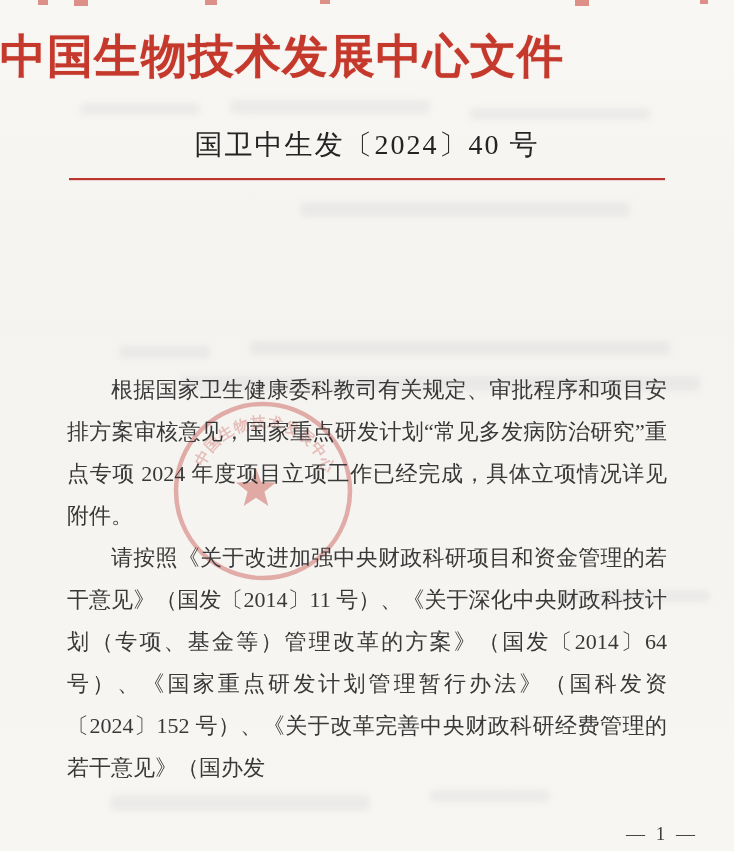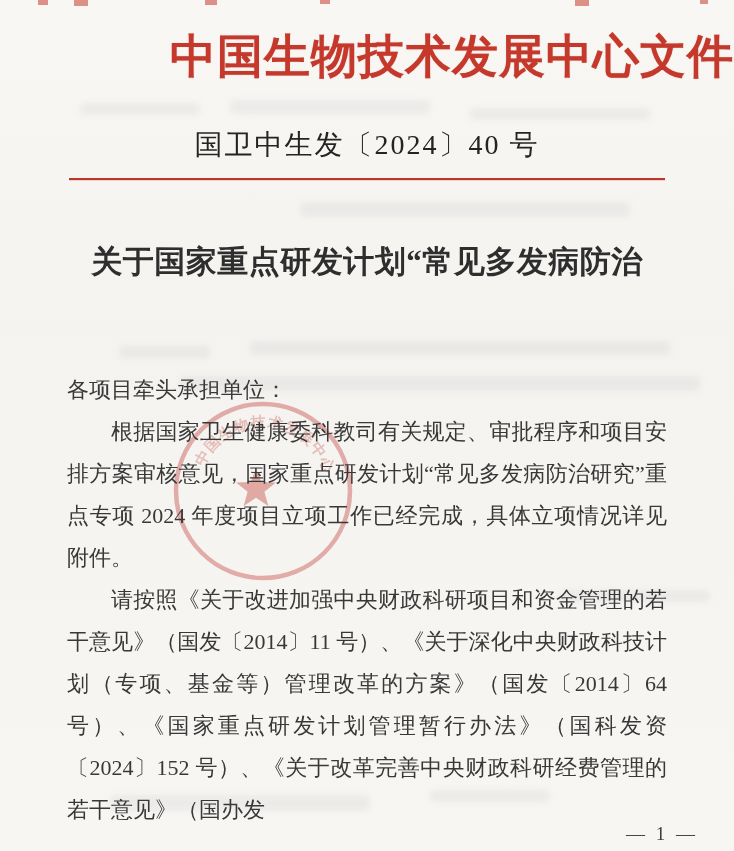--- a/index.html
+++ b/index.html
@@ -27,21 +27,21 @@
   }
   .red-tick {
     position: absolute;
     top: 0;
     background: rgba(196, 60, 48, 0.55);
     filter: blur(0.6px);
     pointer-events: none;
   }
   .org-title {
     margin: 26px 0 0 0;
-    text-align: right;
+    text-align: left;
     font-size: 46px;
     font-weight: bold;
     letter-spacing: 1px;
     color: #c5392c;
     text-shadow: 0 0 1px rgba(197, 57, 44, 0.45);
   }
   .doc-number {
     margin-top: 38px;
     text-align: center;
     font-size: 28px;
@@ -130,35 +130,34 @@
   <div class="smudge" style="left:110px;top:795px;width:260px;height:16px;"></div>
   <div class="smudge" style="left:430px;top:790px;width:120px;height:12px;"></div>
 
   <h1 class="org-title">中国生物技术发展中心文件</h1>
 
   <div class="doc-number">国卫中生发〔2024〕40 号</div>
 
   <div class="red-rule"></div>
 
   <h2 class="doc-title">
-    <span>关于国家重点研发计划“常见多发病防治</span><br>
+    <br>
   </h2>
 
   <svg class="seal" width="190" height="190" viewBox="0 0 190 190" aria-hidden="true">
     <defs>
       <path id="ringPath" d="M 34.9,71.1 A 64,64 0 0 1 155.1,71.1" fill="none"></path>
     </defs>
     <circle class="seal-ring" cx="95" cy="93" r="87"></circle>
     <polygon class="seal-star" points="88,70 93.17,83.88 107.97,84.51 96.37,93.72 100.34,107.99 88,99.8 75.66,107.99 79.63,93.72 68.03,84.51 82.83,83.88"></polygon>
     <text class="seal-ring-text">
       <textPath href="#ringPath" startOffset="2">中国生物技术发展中心</textPath>
     </text>
   </svg>
 
   <div class="body-block">
-    <p class="salutation">各项目牵头承担单位：</p>
     <p class="para">根据国家卫生健康委科教司有关规定、审批程序和项目安排方案审核意见，国家重点研发计划“常见多发病防治研究”重点专项 2024 年度项目立项工作已经完成，具体立项情况详见附件。</p>
     <p class="para">请按照《关于改进加强中央财政科研项目和资金管理的若干意见》（国发〔2014〕11 号）、《关于深化中央财政科技计划（专项、基金等）管理改革的方案》（国发〔2014〕64 号）、《国家重点研发计划管理暂行办法》（国科发资〔2024〕152 号）、《关于改革完善中央财政科研经费管理的若干意见》（国办发</p>
   </div>
 
   <div class="page-number">— 1 —</div>
 
 </div>
 
 </body></html>

